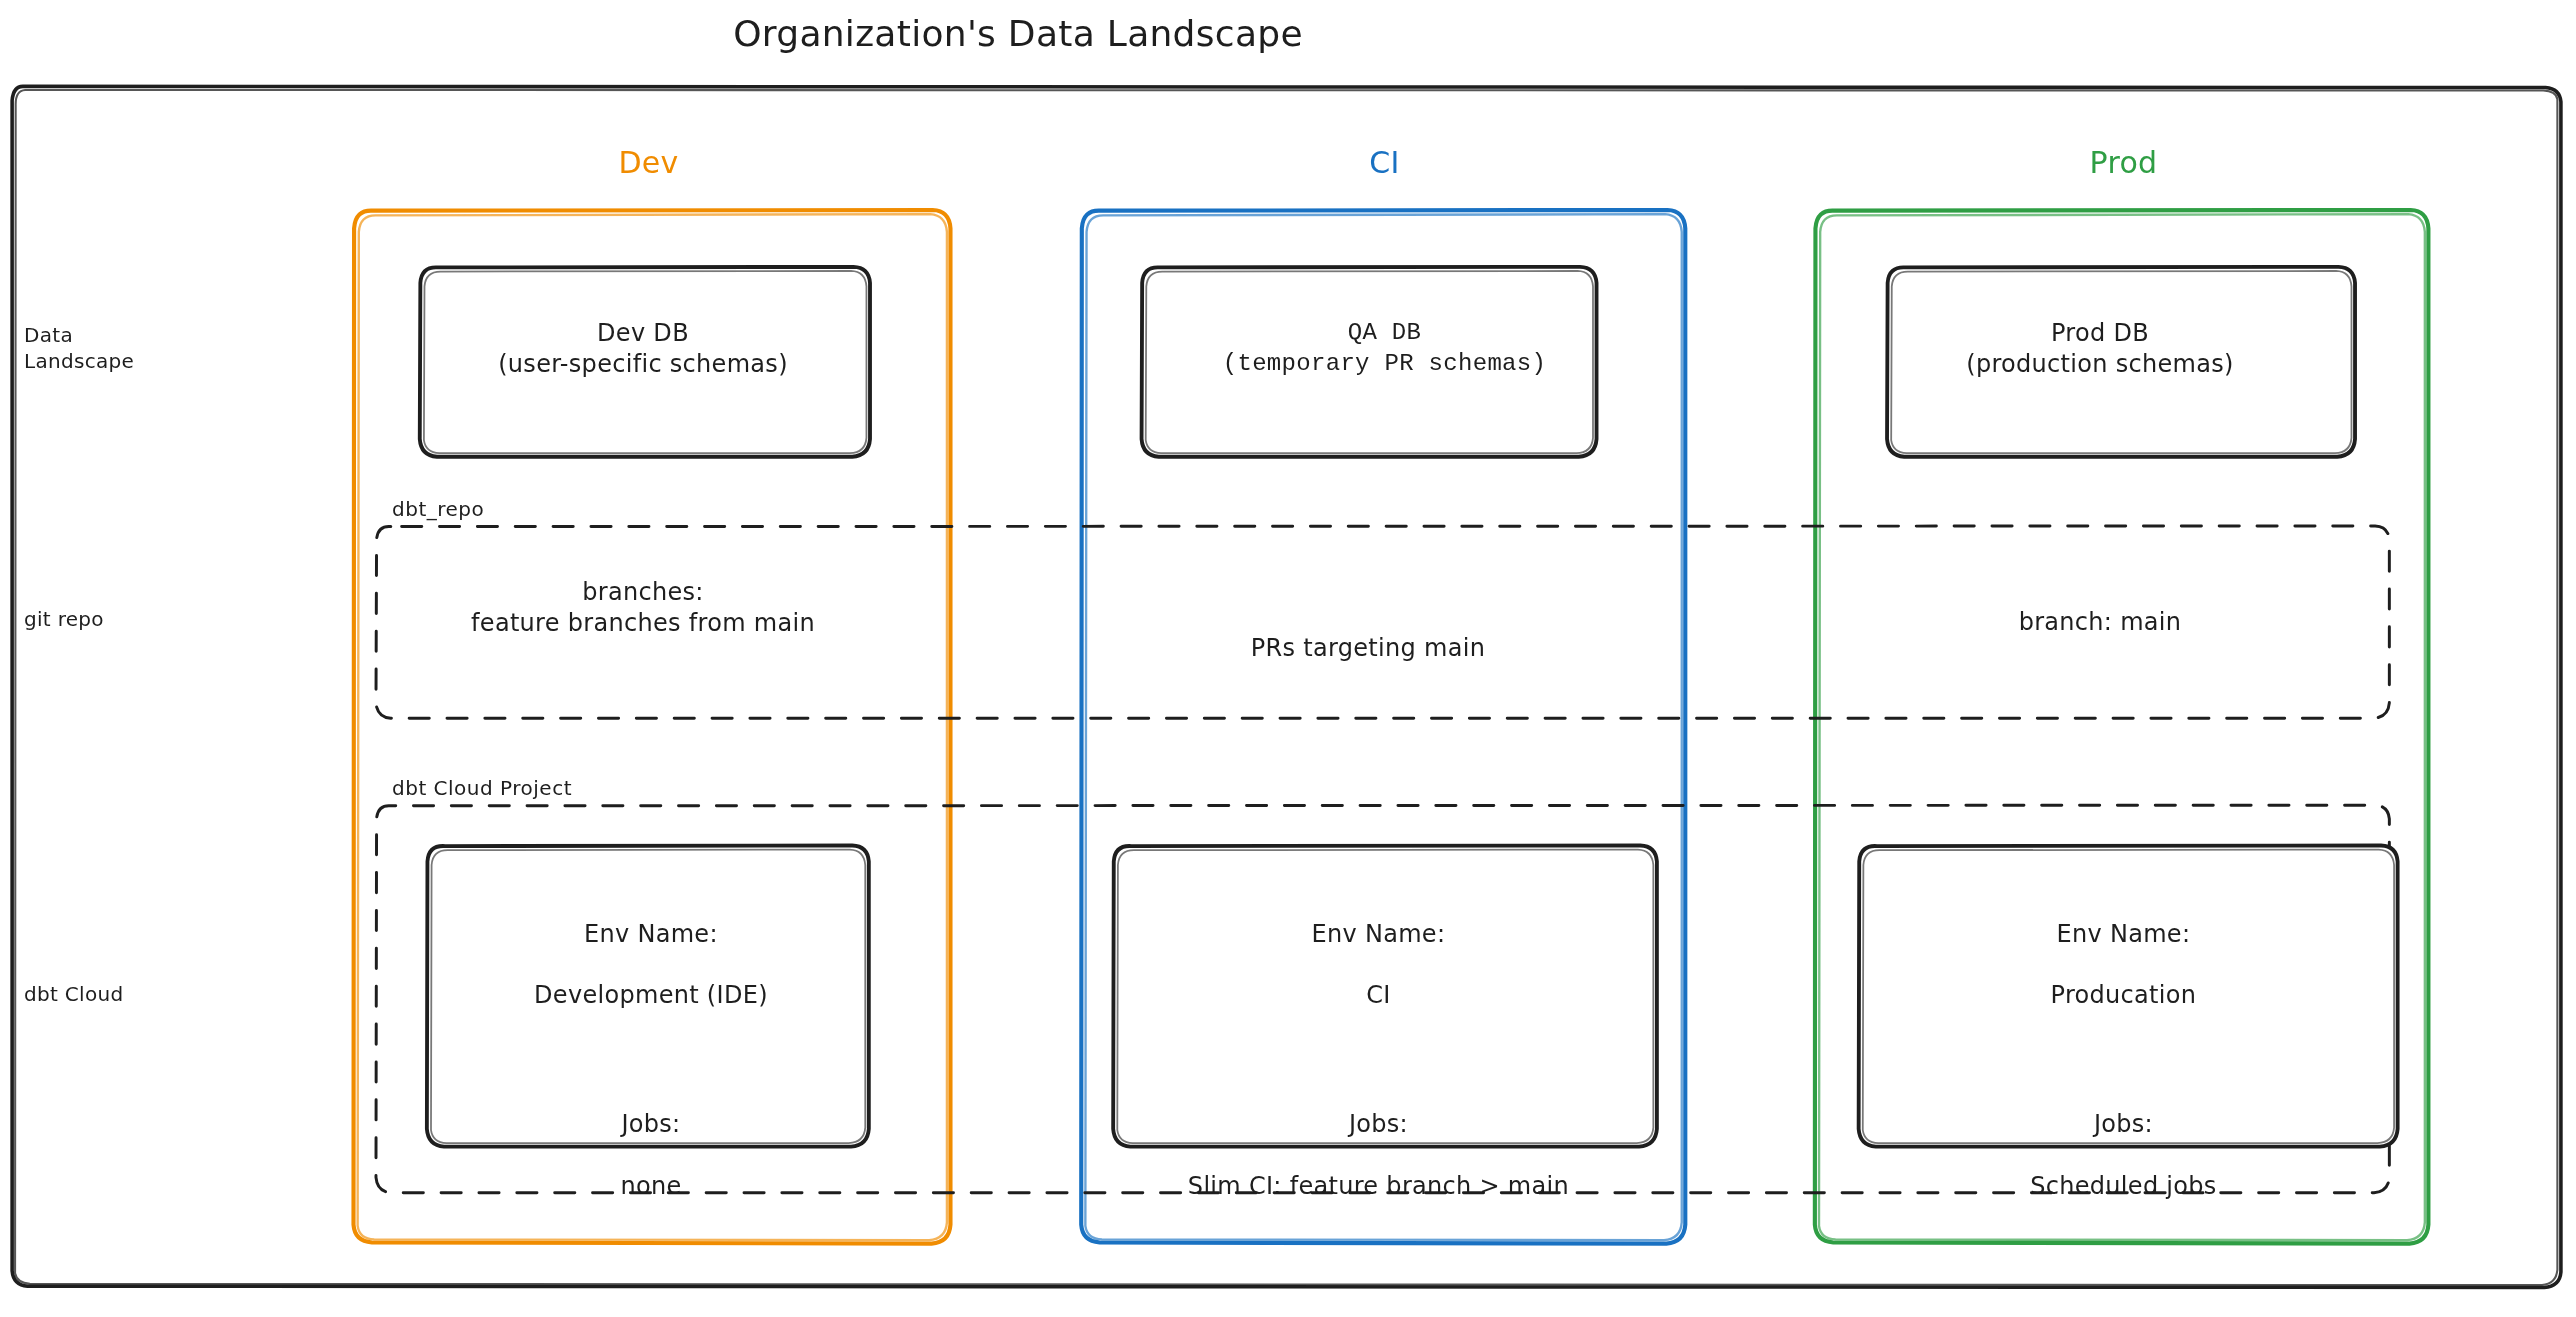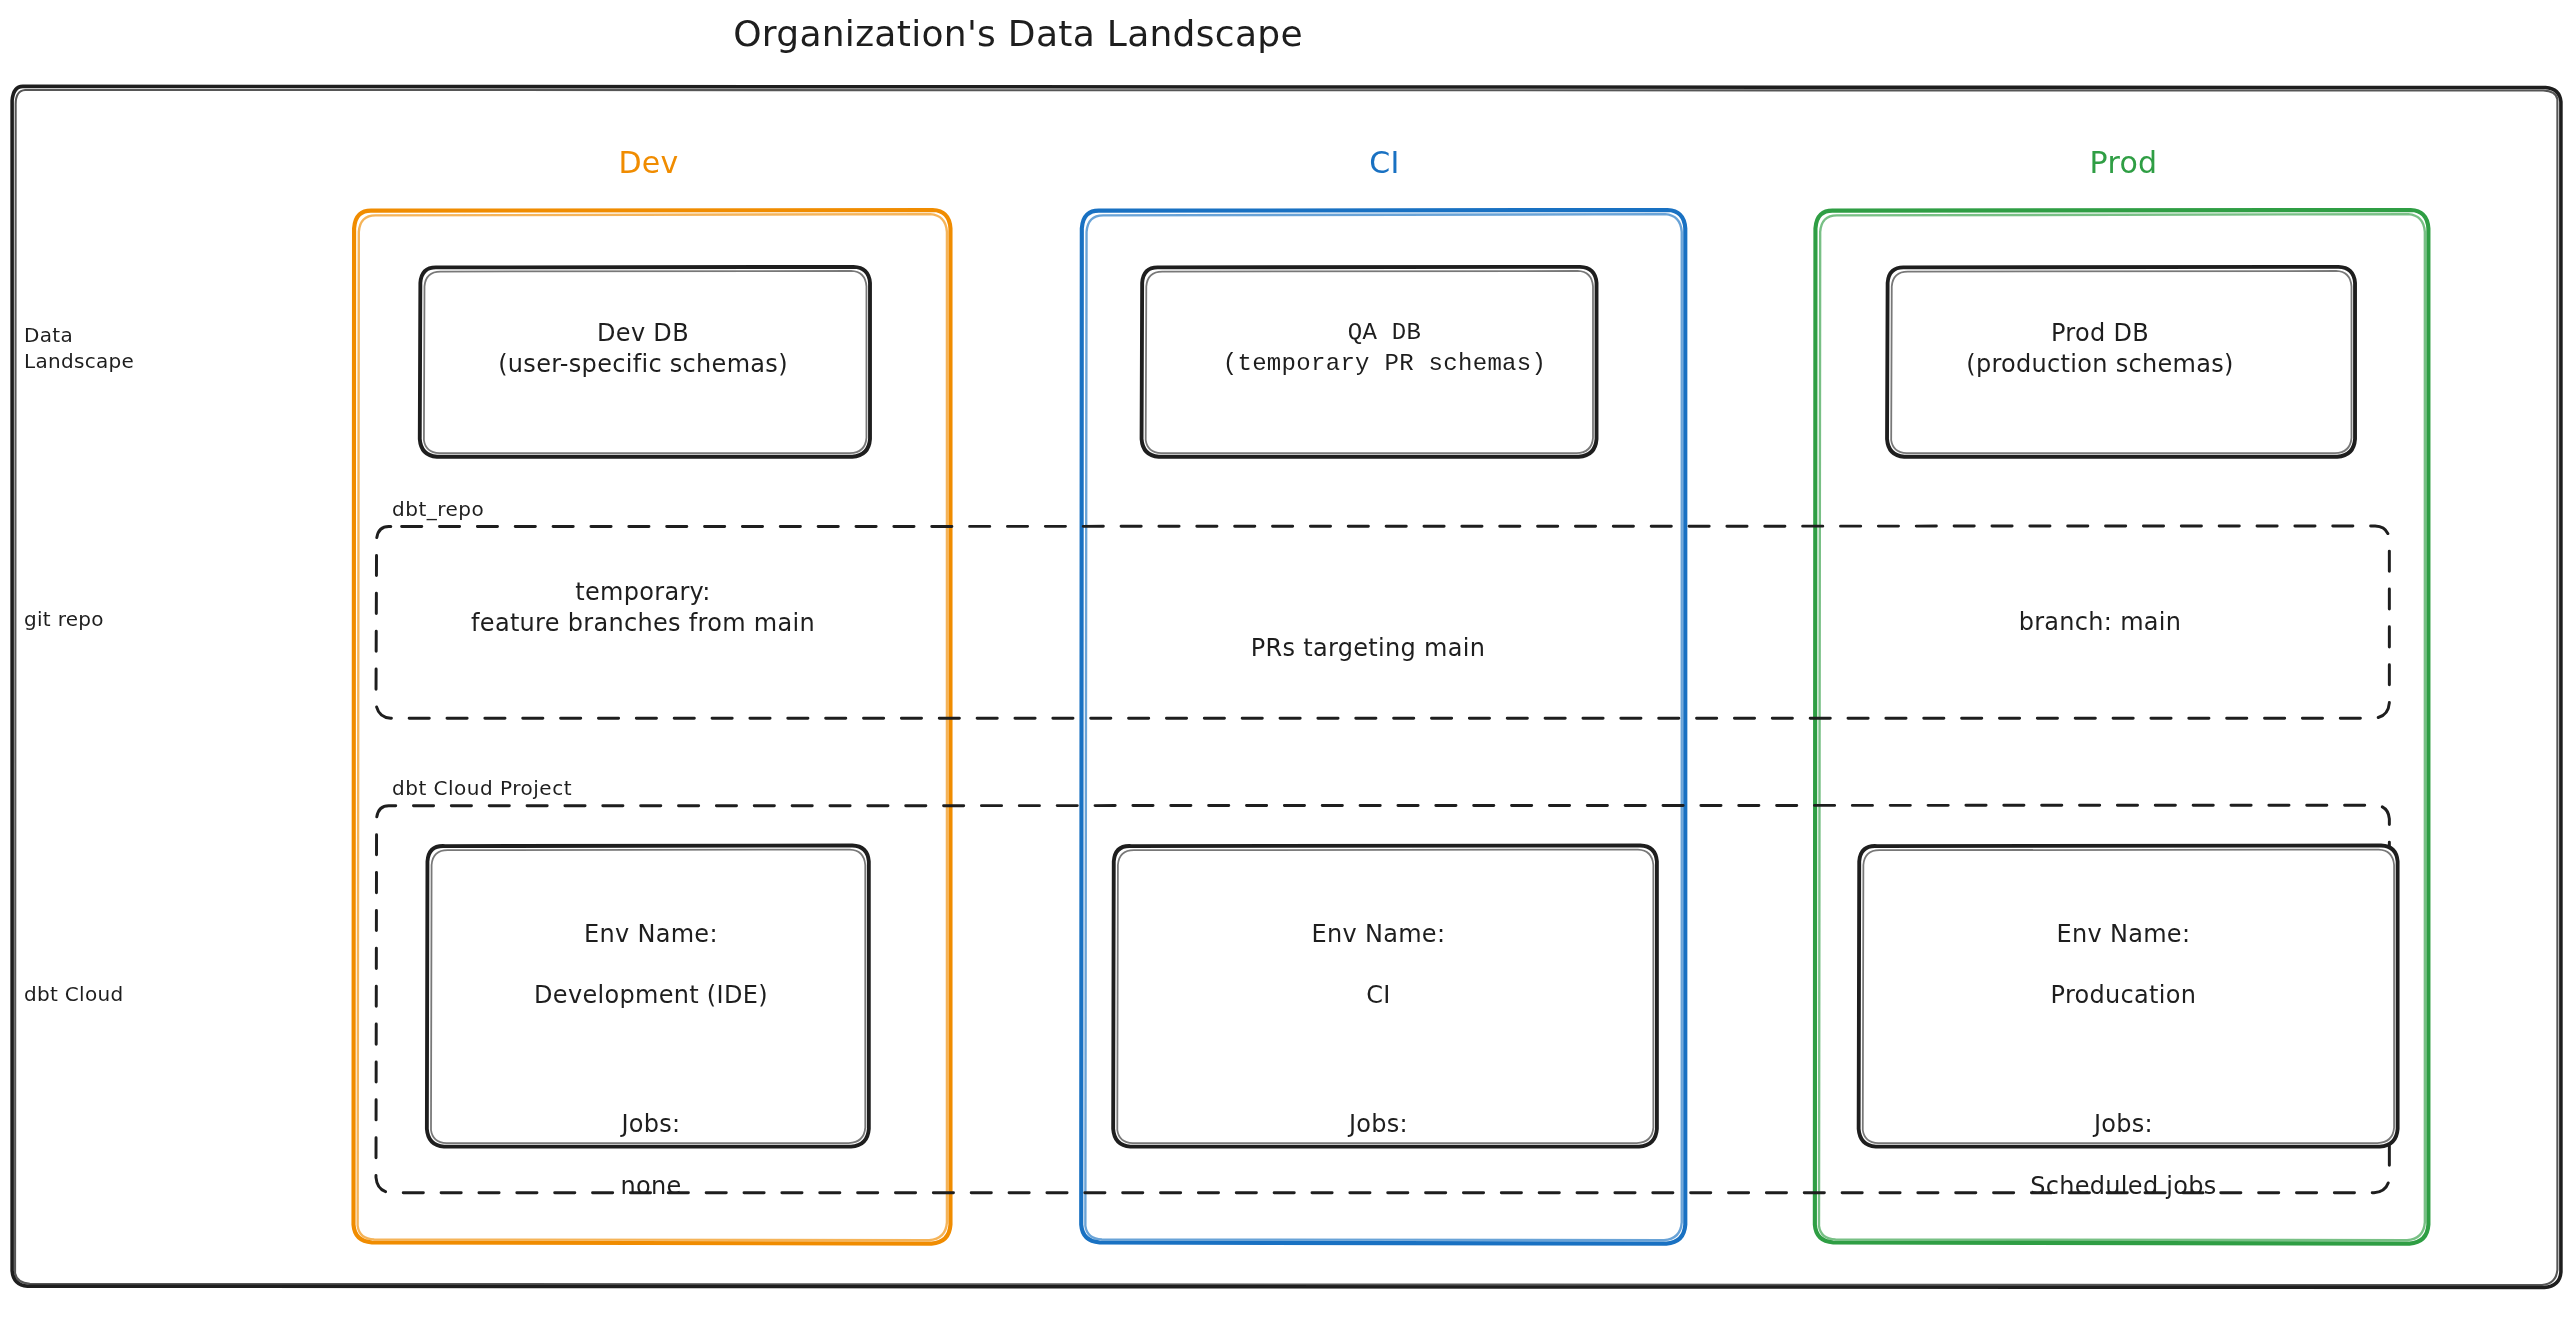--- a/index.html
+++ b/index.html
@@ -162,36 +162,37 @@
 <div class="txt row-label" id="row-label-git">git repo</div>
 <div class="txt row-label" id="row-label-dbt">dbt Cloud</div>
 
 <div class="txt group-caption" id="caption-dbt-repo">dbt_repo</div>
 <div class="txt group-caption" id="caption-dbt-project">dbt Cloud Project</div>
 
 <div class="txt box-text" id="dbtext-dev-db"><span>Dev DB</span><br><span>(user-specific schemas)</span></div>
 <div class="txt box-text" id="dbtext-ci-db"><span>QA DB</span><br><span>(temporary PR schemas)</span></div>
 <div class="txt box-text" id="dbtext-prod-db"><span>Prod DB</span><br><span>(production schemas)</span></div>
 
-<div class="txt box-text" id="gittext-dev"><span>temporary:</span><br><span>feature branches from main</span></div>
+<div class="txt box-text" id="gittext-dev"><span>branches:</span><br><span>feature branches from main</span></div>
 <div class="txt box-text" id="gittext-ci">PRs targeting main</div>
 <div class="txt box-text" id="gittext-prod">branch: main</div>
 
 <div class="txt box-text" id="dbttext-dev">
   <span>Env Name:</span><br>
   <span>Development (IDE)</span>
   <span class="spacer-line"></span>
   <span>Jobs:</span><br>
   <span>none</span>
 </div>
 <div class="txt box-text" id="dbttext-ci">
   <span>Env Name:</span><br>
   <span>CI</span>
   <span class="spacer-line"></span>
   <span>Jobs:</span><br>
+  <span>Slim CI: feature branch &gt; main</span>
 </div>
 <div class="txt box-text" id="dbttext-prod">
   <span>Env Name:</span><br>
   <span>Producation</span>
   <span class="spacer-line"></span>
   <span>Jobs:</span><br>
   <span>Scheduled jobs</span>
 </div>
 
 

